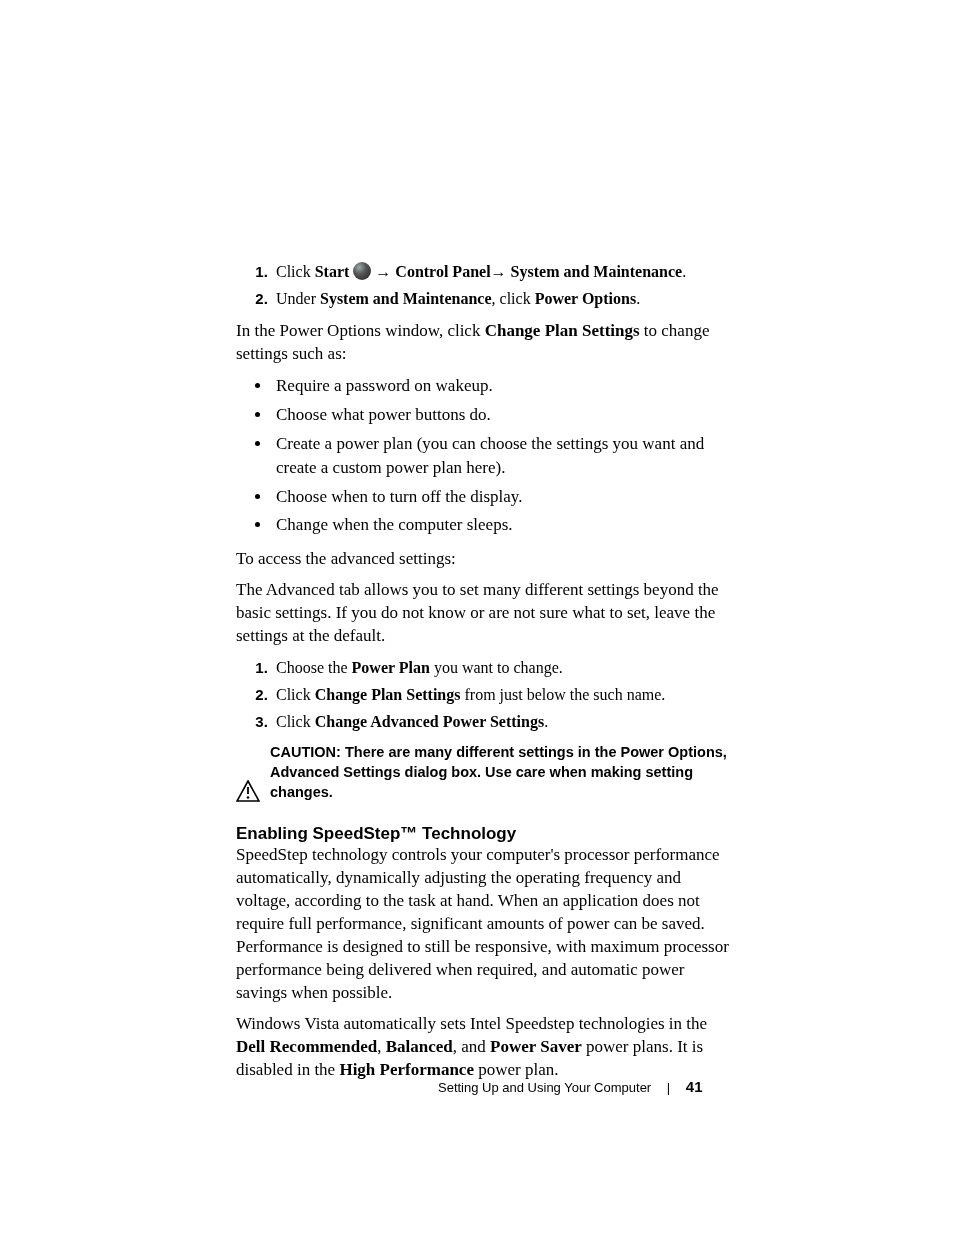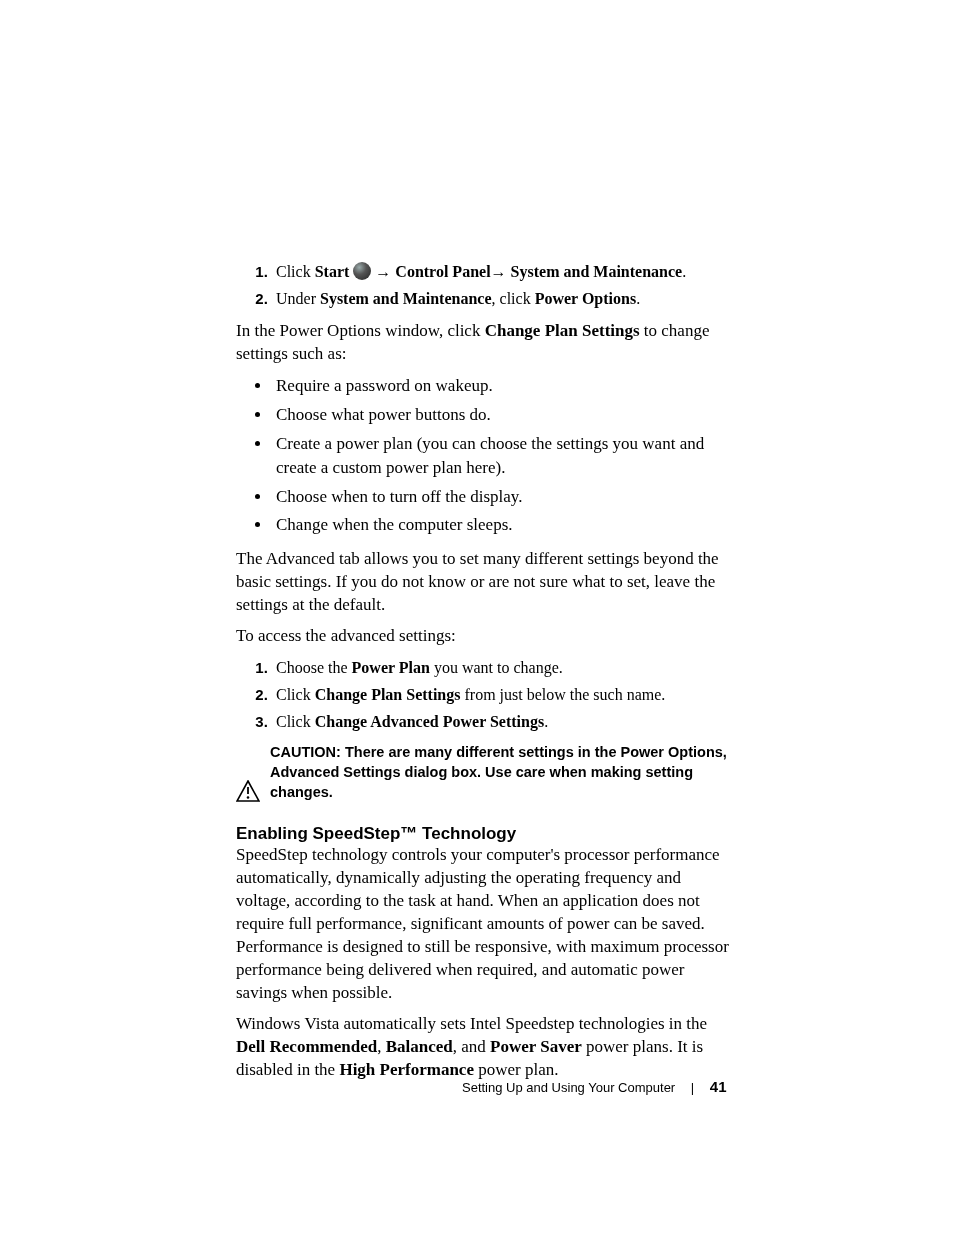--- a/index.html
+++ b/index.html
@@ -100,21 +100,21 @@
     display: inline-block;
     margin: 0 12px;
     color: #000;
   }
   .footer .pg {
     font-weight: bold;
     font-size: 15px;
   }
   .footer-inner {
     position: absolute;
-    left: 462px;
+    left: 438px;
   }
 </style>
 </head>
 <body>
 
 <div class="page">
 
 
   <ol class="numlist">
     <li>
@@ -132,23 +132,23 @@
 
   <ul class="bulletlist">
     <li>Require a password on wakeup.</li>
     <li>Choose what power buttons do.</li>
     <li>Create a power plan (you can choose the settings you want and create a custom power plan here).</li>
     <li>Choose when to turn off the display.</li>
     <li>Change when the computer sleeps.</li>
   </ul>
 
 
+  <p class="body">To access the advanced settings:</p>
+
   <p class="body">The Advanced tab allows you to set many different settings beyond the basic settings. If you do not know or are not sure what to set, leave the settings at the default.</p>
-
-  <p class="body">To access the advanced settings:</p>
 
   <ol class="numlist">
     <li>
       <span>Choose the </span><span class="b">Power Plan</span><span> you want to change.</span>
     </li>
     <li>
       <span>Click </span><span class="b">Change Plan Settings</span><span> from just below the such name.</span>
     </li>
     <li>
       <span>Click </span><span class="b">Change Advanced Power Settings</span><span>.</span>

